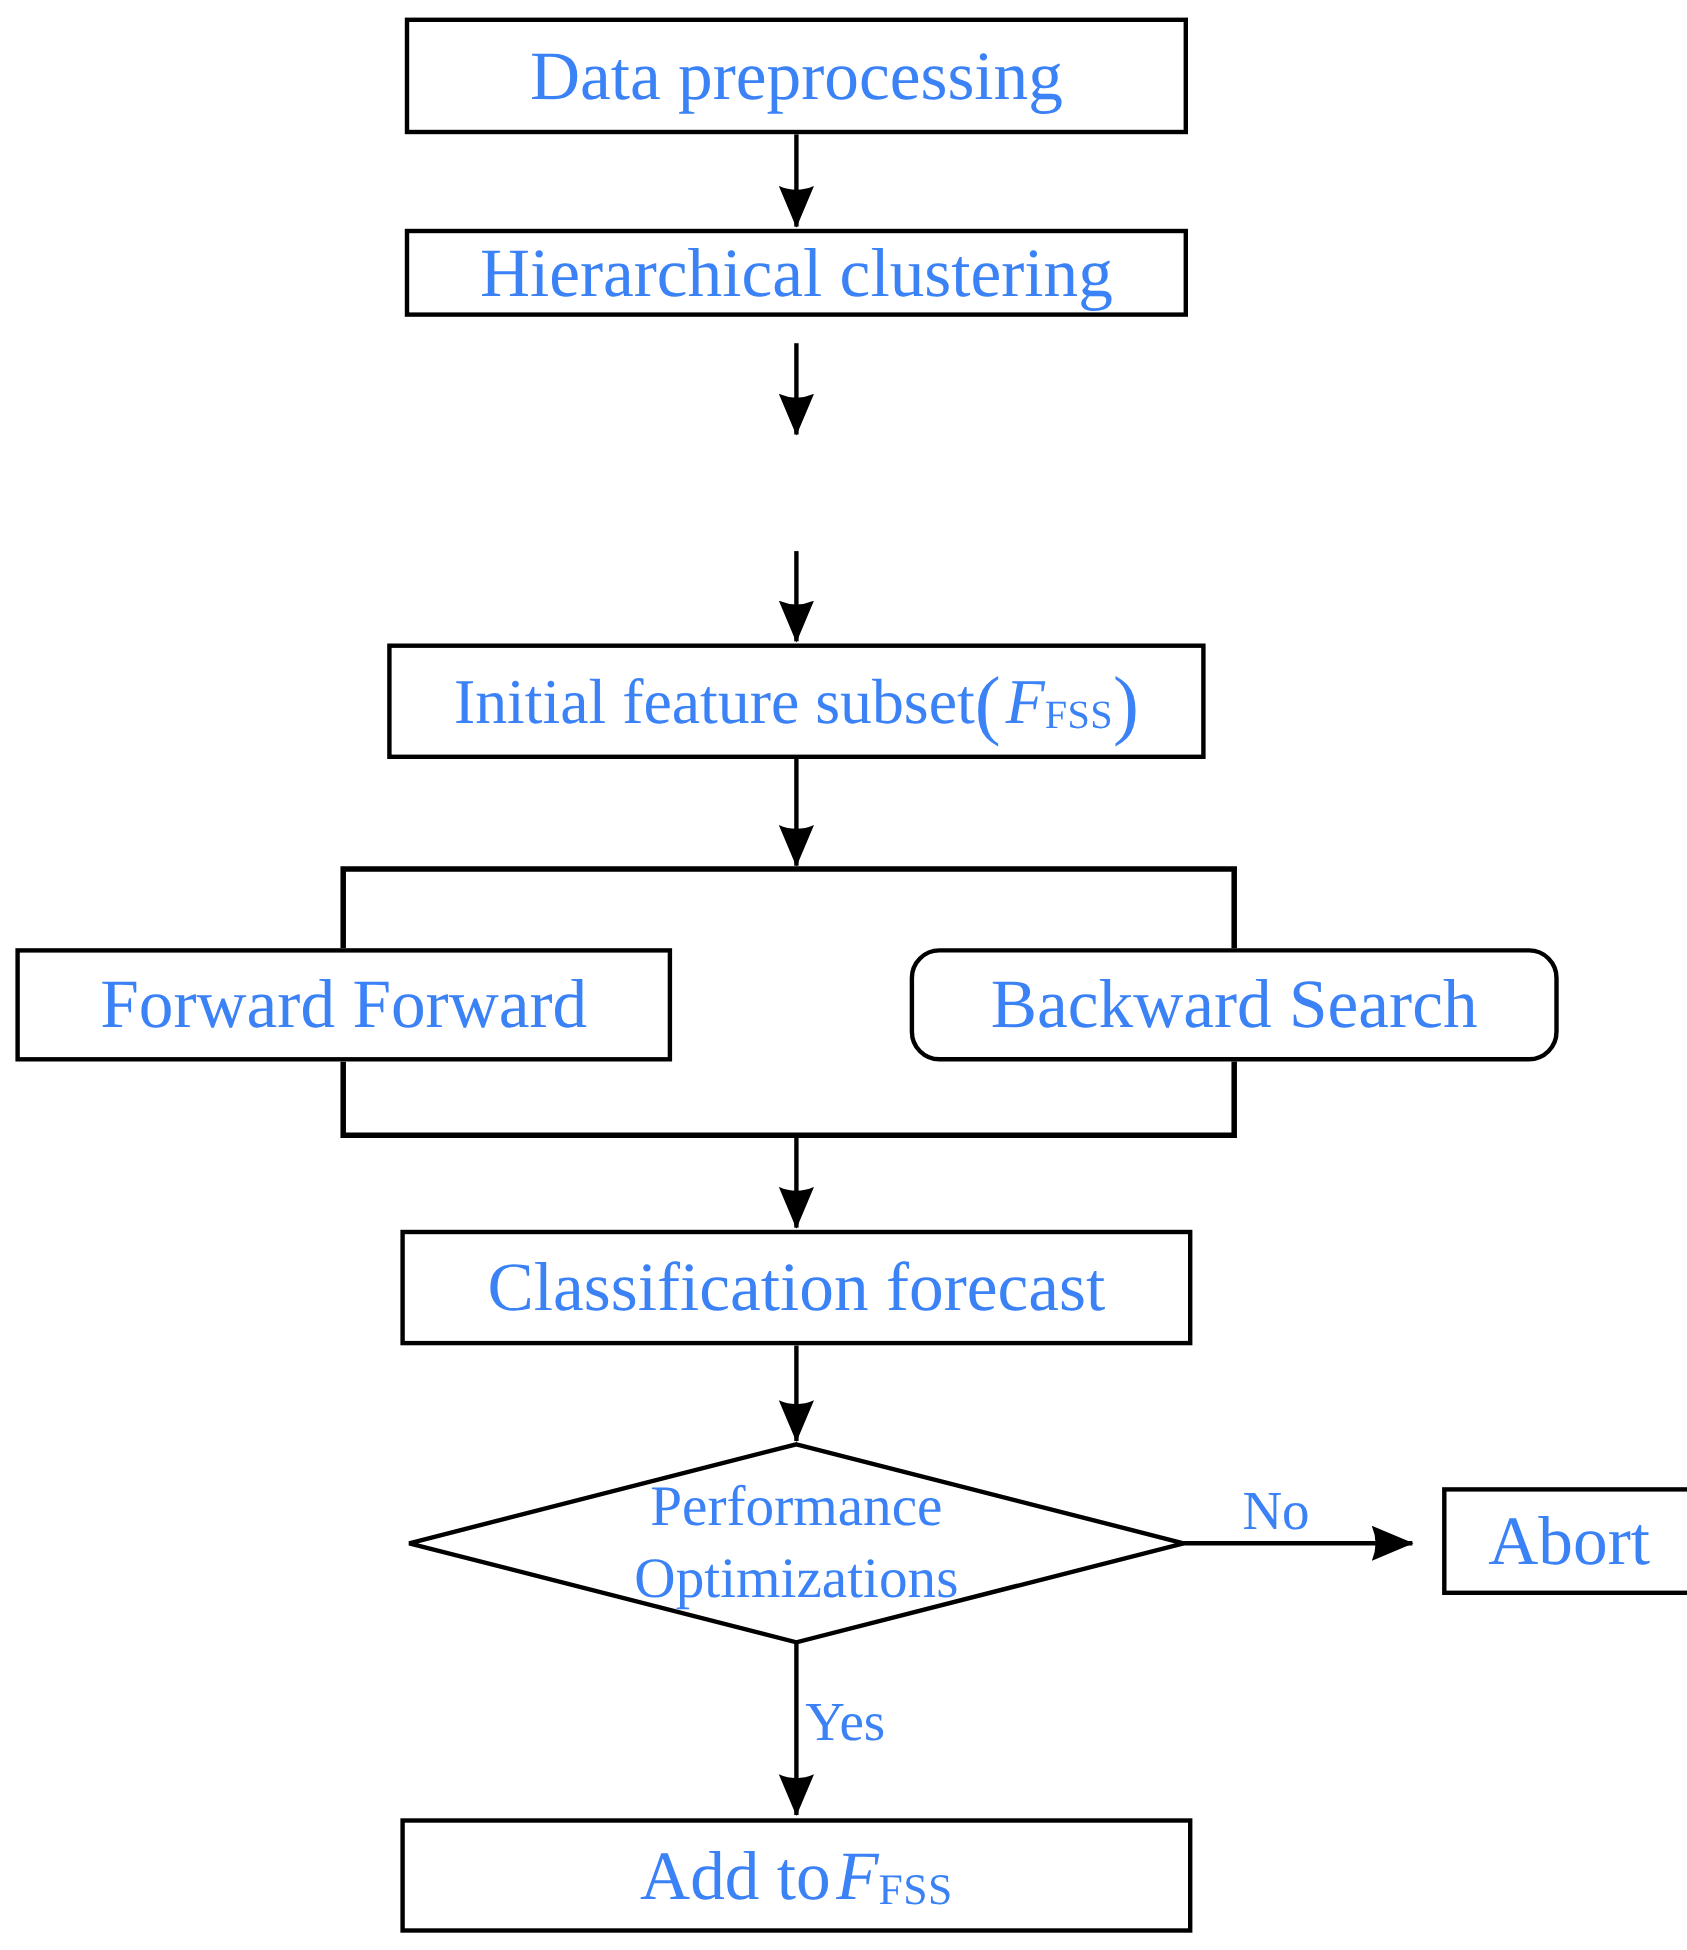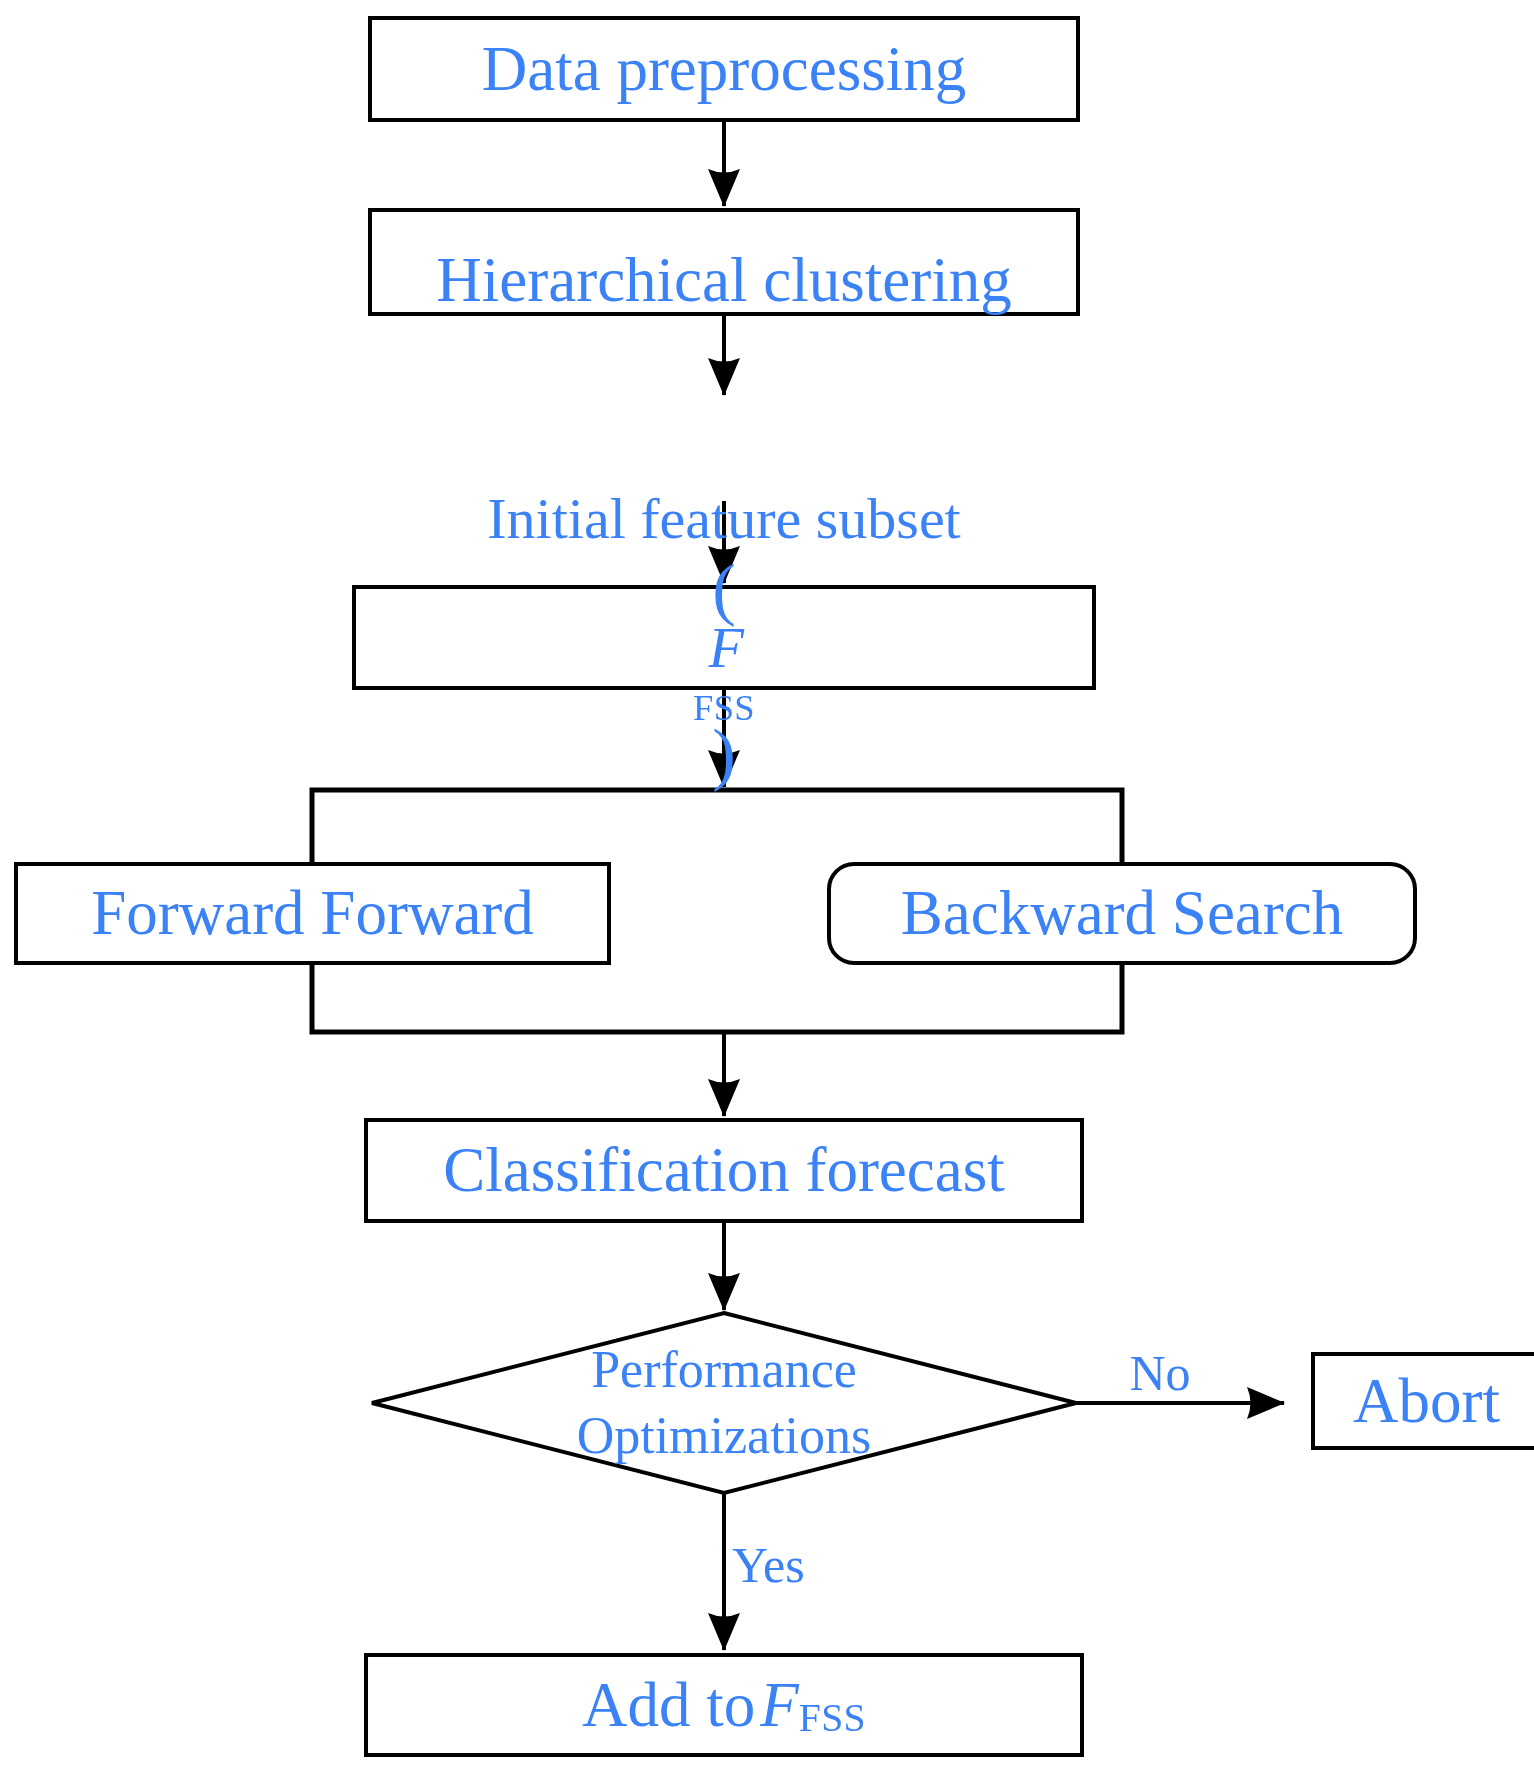--- a/index.html
+++ b/index.html
@@ -29,23 +29,23 @@
     border: 4px solid #000000;
     display: flex;
     align-items: center;
     justify-content: center;
     text-align: center;
     font-size: 63px;
     line-height: 1;
     white-space: nowrap;
   }
   .n1 { left: 368px;  top: 16px;   width: 712px; height: 106px; }
-  .n2 { left: 368px;  top: 208px;  width: 712px; height: 108px; align-items: flex-end; }
+  .n2 { left: 368px;  top: 208px;  width: 712px; height: 80px; }
   .n3 { left: 368px;  top: 397px;  width: 712px; height: 104px; }
-  .n4 { left: 352px;  top: 585px;  width: 744px; height: 105px; font-size: 58px; flex-direction: column; }
+  .n4 { left: 352px;  top: 585px;  width: 744px; height: 105px; font-size: 58px; }
   .n5 { left: 14px;   top: 862px;  width: 597px; height: 103px; }
   .n6 { left: 827px;  top: 862px;  width: 590px; height: 103px; border-radius: 27px; }
   .n7 { left: 364px;  top: 1118px; width: 720px; height: 105px; }
   .nAbort { left: 1287px; top: 1352px; width: 231px; height: 98px; margin-left: 24px; }
   .n8 { left: 364px;  top: 1653px; width: 720px; height: 104px; }
 
   .var-main {
     font-style: italic;
     padding-left: 0.08em;
   }

